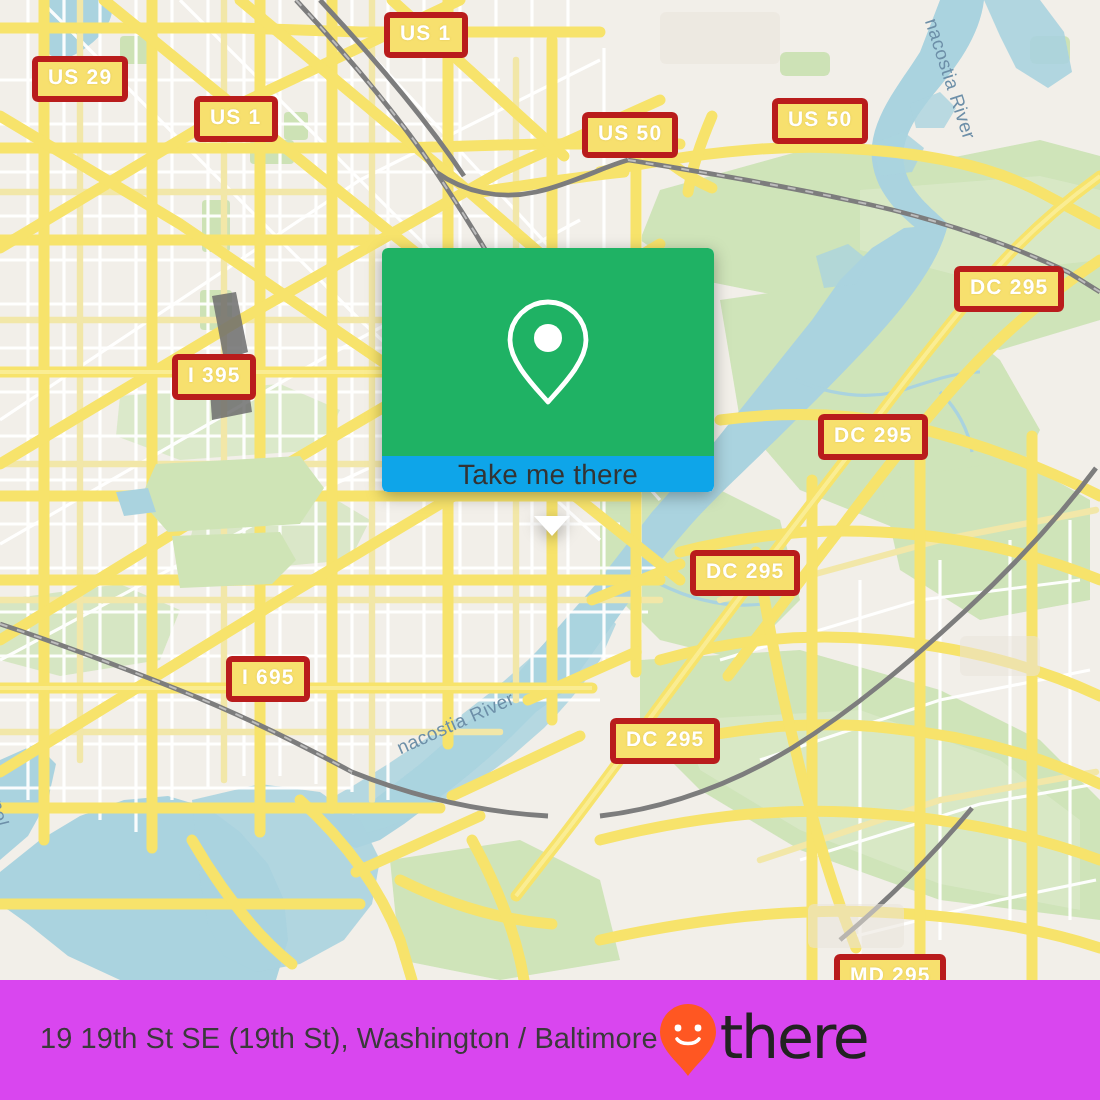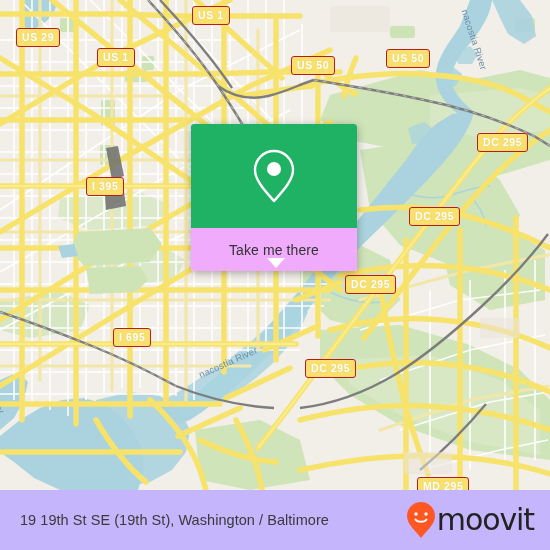--- a/index.html
+++ b/index.html
@@ -37,21 +37,21 @@
     left: 0; top: 0;
     width: 550px;
     height: 490px;
     display: block;
   }
 
   
   .shield {
     position: absolute;
     background: #f7e06e;
-    border: 1px solid #b91c1c;
+    border: 3px solid #b91c1c;
     border-radius: 3px;
     color: #ffffff;
     font-weight: bold;
     font-size: 10.5px;
     letter-spacing: 0.6px;
     line-height: 14px;
     padding: 1px 5px 2px 5px;
     white-space: nowrap;
     text-shadow: 0 0 1px rgba(180,150,40,.35);
     font-family: "Liberation Sans", sans-serif;
@@ -81,25 +81,25 @@
     overflow: hidden;
   }
   #popup .popup-image {
     height: 104px;
     background: #1fb264;
     display: flex;
     align-items: center;
     justify-content: center;
   }
   #popup .popup-caption {
-    height: 43px;
+    height: 18px;
     display: flex;
     align-items: center;
     justify-content: center;
-    background: #f0abfc;
+    background: #0ea5e9;
     color: #333333;
     font-size: 14px;
     letter-spacing: .1px;
   }
   #popup .popup-tail {
     position: absolute;
     left: 76px;
     top: 134px;
     width: 0;
     height: 0;
@@ -125,24 +125,23 @@
     white-space: nowrap;
   }
 
   
   #footer {
     position: absolute;
     left: 0;
     top: 490px;
     width: 550px;
     height: 60px;
-    background: #c4b5fd;
+    background: #d946ef;
     display: flex;
     align-items: center;
-    justify-content: space-between;
     padding: 0 16px 0 20px;
     box-sizing: border-box;
   }
   #footer .addr {
     color: #3a3a3a;
     font-size: 14.5px;
     letter-spacing: .05px;
     white-space: nowrap;
   }
   #footer .brand {
@@ -457,17 +456,17 @@
 
   <div id="footer">
     <div class="addr">19 19th St SE (19th St), Washington / Baltimore</div>
     <div class="brand">
       <svg width="30" height="38" viewBox="0 0 30 38">
         <path d="M15 1 C7.3 1 1 7.3 1 15 C1 24 11 31 15 37 C19 31 29 24 29 15 C29 7.3 22.7 1 15 1 Z" fill="#ff5722"></path>
         <circle cx="10" cy="13" r="1.7" fill="#ffffff"></circle>
         <circle cx="20" cy="13" r="1.7" fill="#ffffff"></circle>
         <path d="M9.5 18.5 C11.5 21.5 18.5 21.5 20.5 18.5" fill="none" stroke="#ffffff" stroke-width="1.8" stroke-linecap="round"></path>
       </svg>
-      <span class="wordmark">moovit</span>
+      <span class="wordmark">there</span>
     </div>
   </div>
 
 </div>
 
 </body></html>

